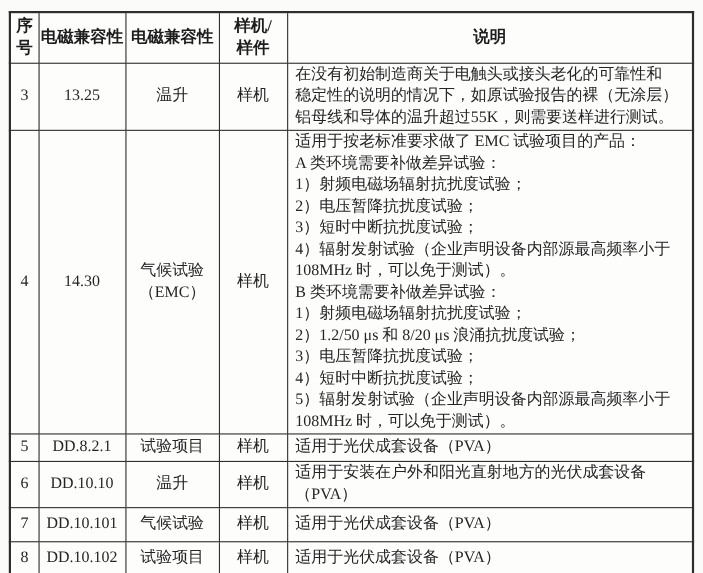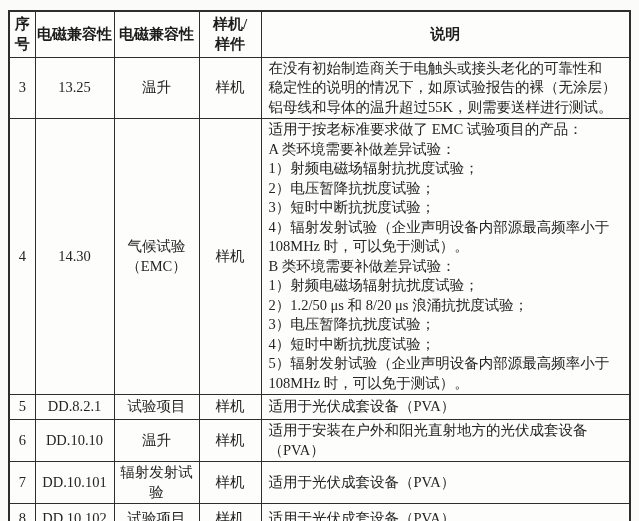--- a/index.html
+++ b/index.html
@@ -125,21 +125,21 @@
         <td class="c-center">6</td>
         <td class="c-center">DD.10.10</td>
         <td class="c-center">温升</td>
         <td class="c-center">样机</td>
         <td class="c-desc">适用于安装在户外和阳光直射地方的光伏成套设备
 （PVA）</td>
       </tr>
       <tr class="h-r7">
         <td class="c-center">7</td>
         <td class="c-center">DD.10.101</td>
-        <td class="c-center">辐射发射试验</td>
+        <td class="c-center">气候试验</td>
         <td class="c-center">样机</td>
         <td class="c-desc">适用于光伏成套设备（PVA）</td>
       </tr>
       <tr class="h-r8">
         <td class="c-center">8</td>
         <td class="c-center">DD.10.102</td>
         <td class="c-center">试验项目</td>
         <td class="c-center">样机</td>
         <td class="c-desc">适用于光伏成套设备（PVA）</td>
       </tr>

